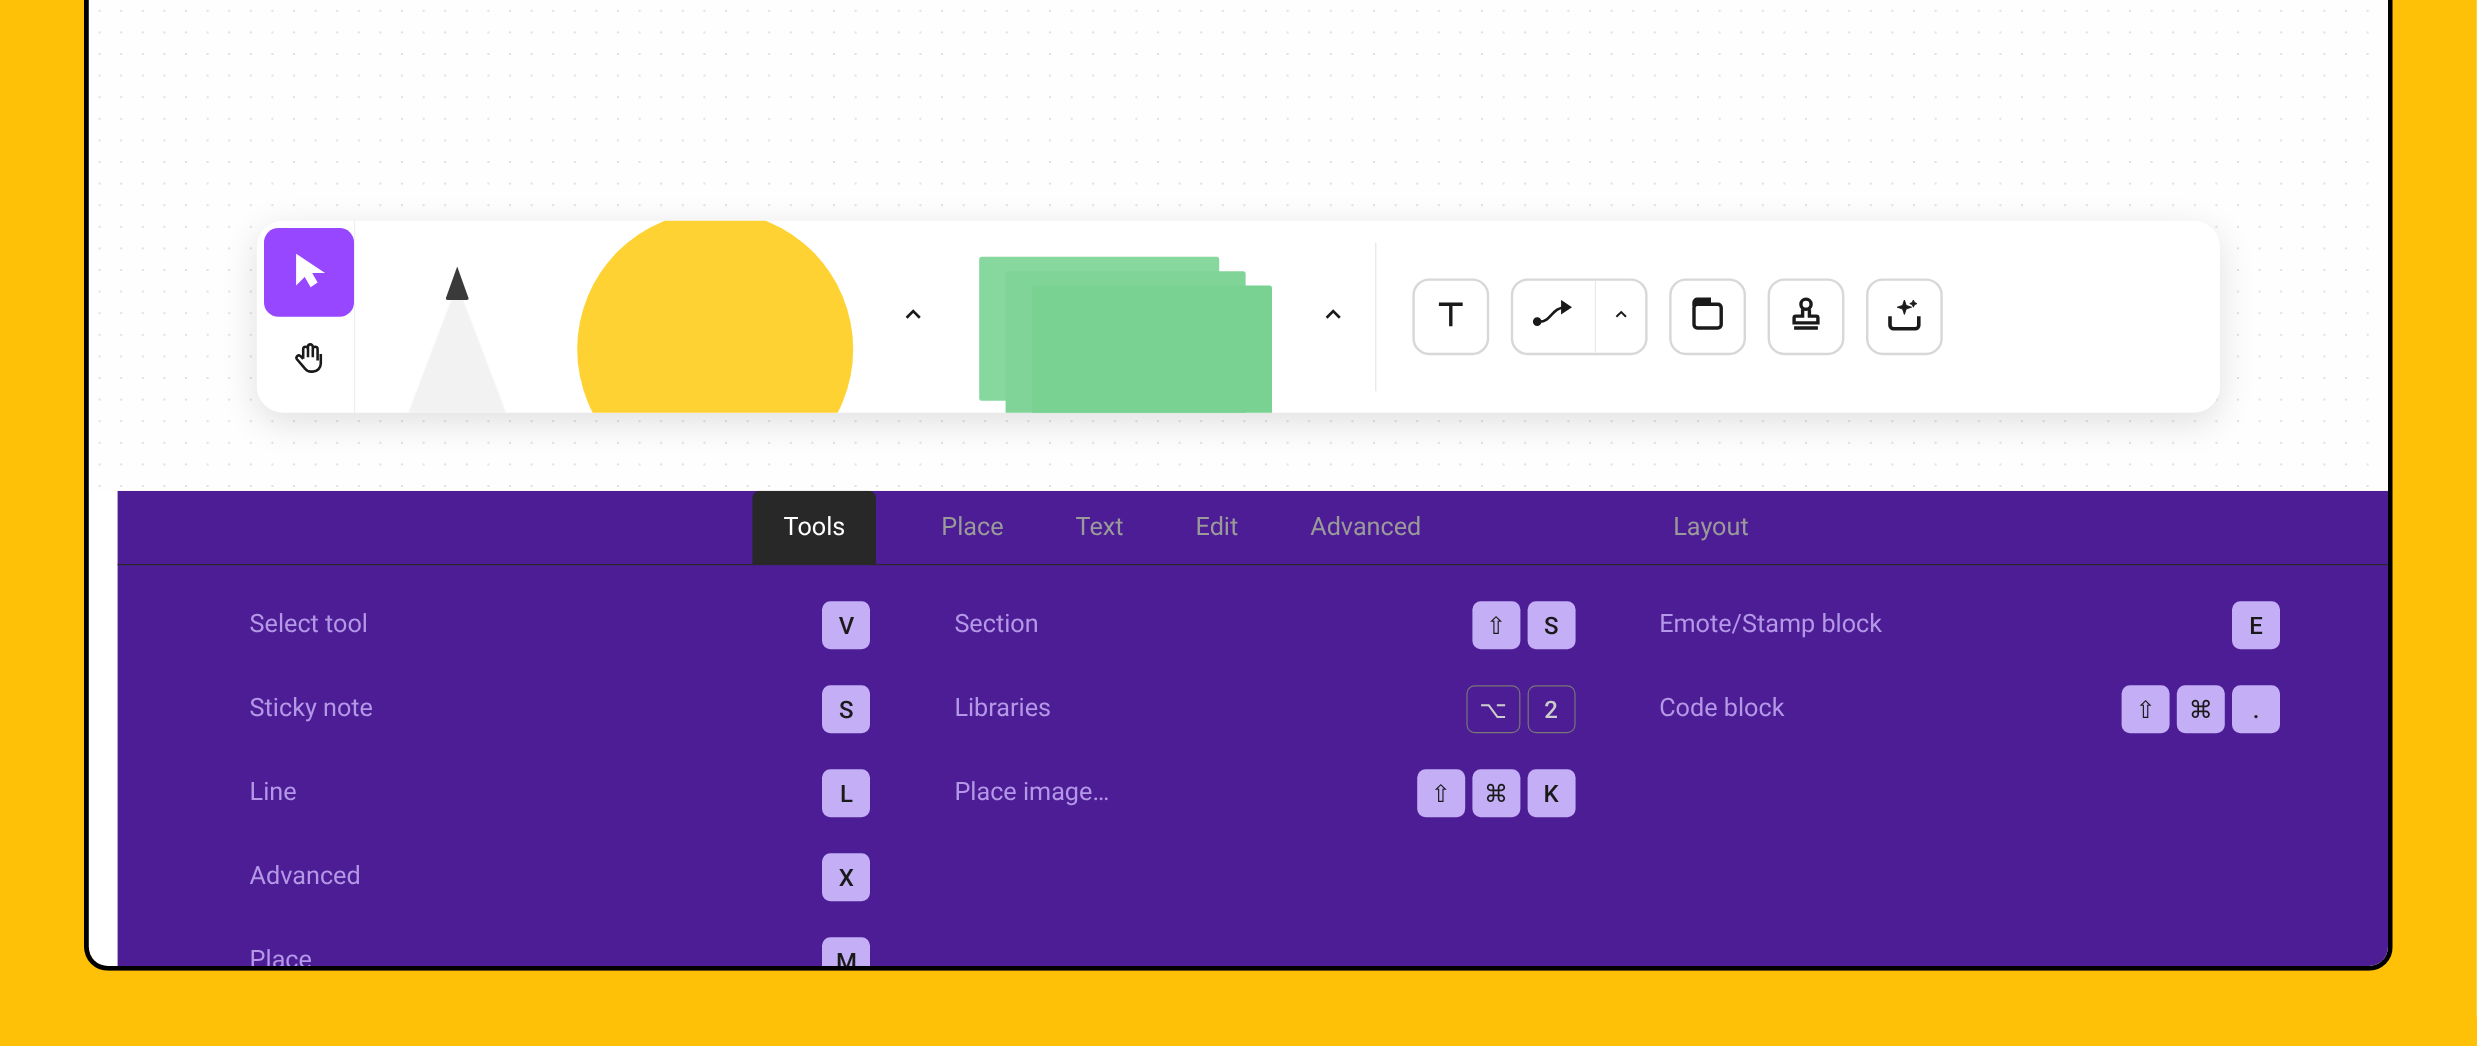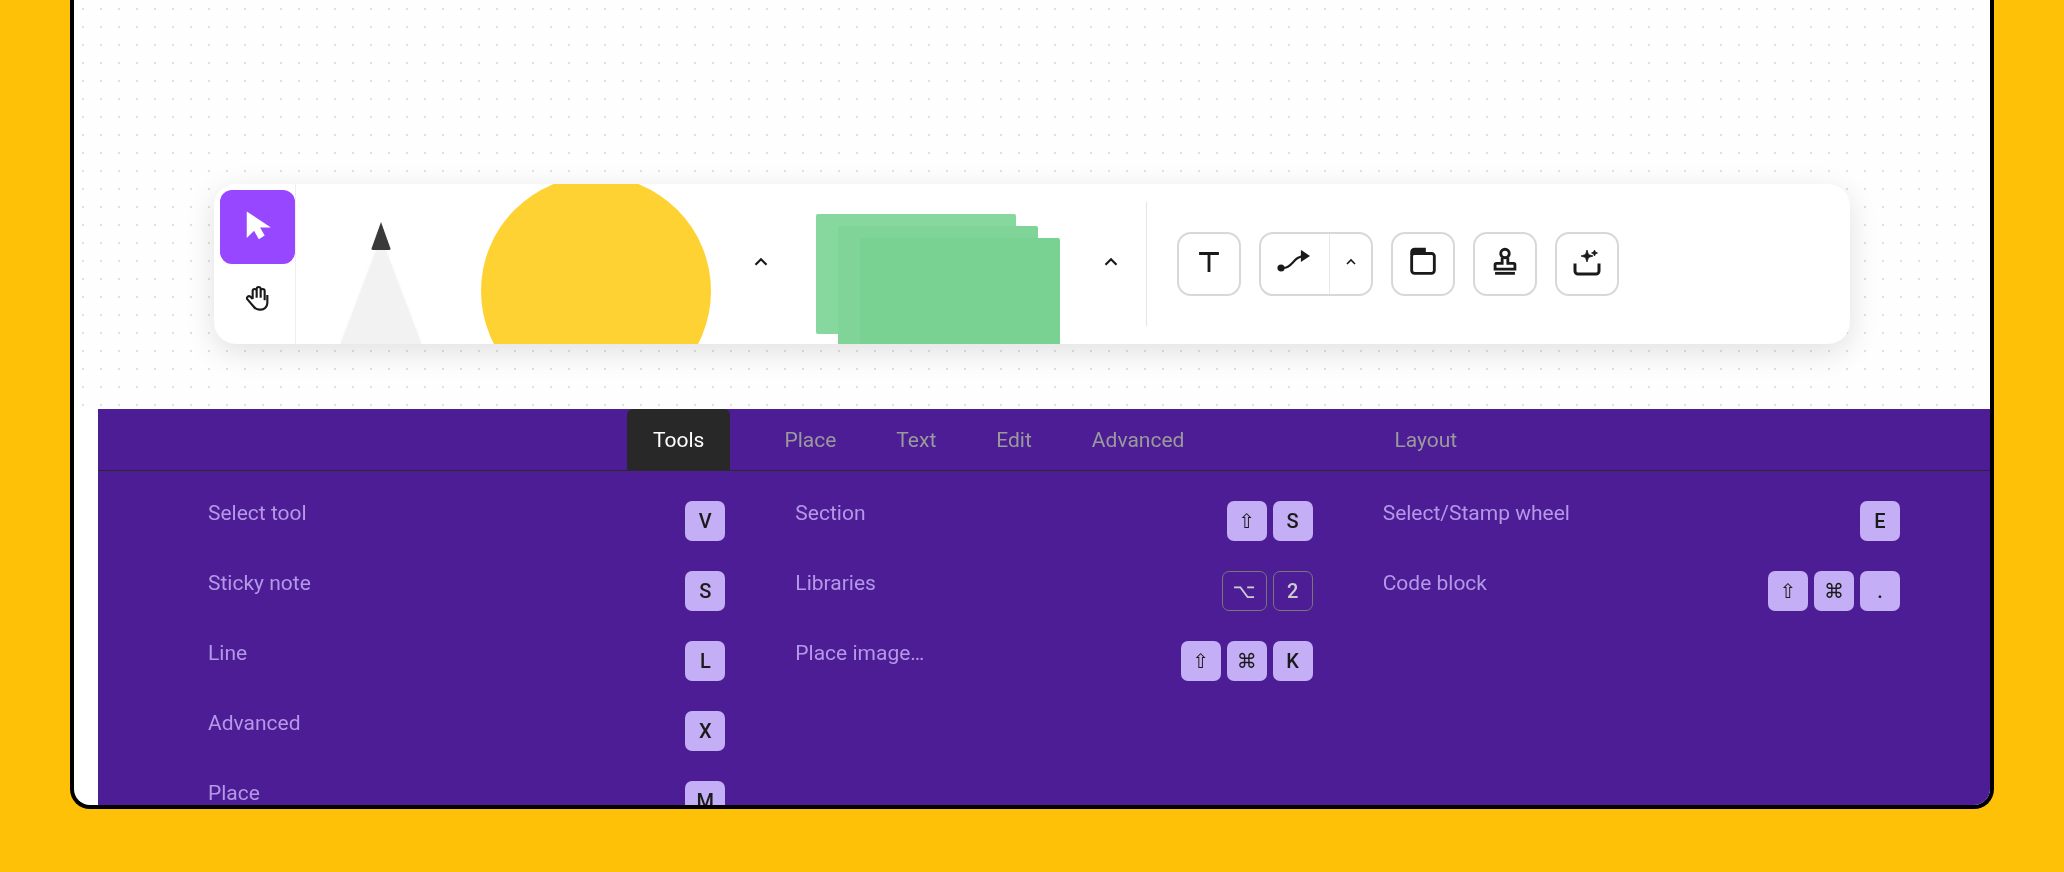--- a/index.html
+++ b/index.html
@@ -197,20 +197,21 @@
   .tab.layout-tab { margin-left: 150px; }
   .shortcuts-grid {
     display: grid;
     grid-template-columns: 1fr 1fr 1fr;
     column-gap: 70px;
     padding: 30px 90px 0 110px;
   }
   .shortcut-col { display: flex; flex-direction: column; gap: 30px; }
   .shortcut-row {
     display: flex;
+    align-items: center;
     justify-content: space-between;
   }
   .shortcut-label { color: #b497e6; font-size: 21px; }
   .keys { display: flex; gap: 6px; }
   .key {
     min-width: 40px;
     height: 40px;
     padding: 0 10px;
     display: flex;
     align-items: center;
@@ -408,21 +409,21 @@
             <span class="shortcut-label">Place image…</span>
             <div class="keys">
               <div class="key">⇧</div>
               <div class="key">⌘</div>
               <div class="key">K</div>
             </div>
           </div>
         </div>
       <div class="shortcut-col" id="col3">
           <div class="shortcut-row">
-            <span class="shortcut-label">Select/Stamp wheel</span>
+            <span class="shortcut-label">Emote/Stamp block</span>
             <div class="keys">
               <div class="key">E</div>
             </div>
           </div>
           <div class="shortcut-row">
             <span class="shortcut-label">Code block</span>
             <div class="keys">
               <div class="key">⇧</div>
               <div class="key">⌘</div>
               <div class="key">.</div>

